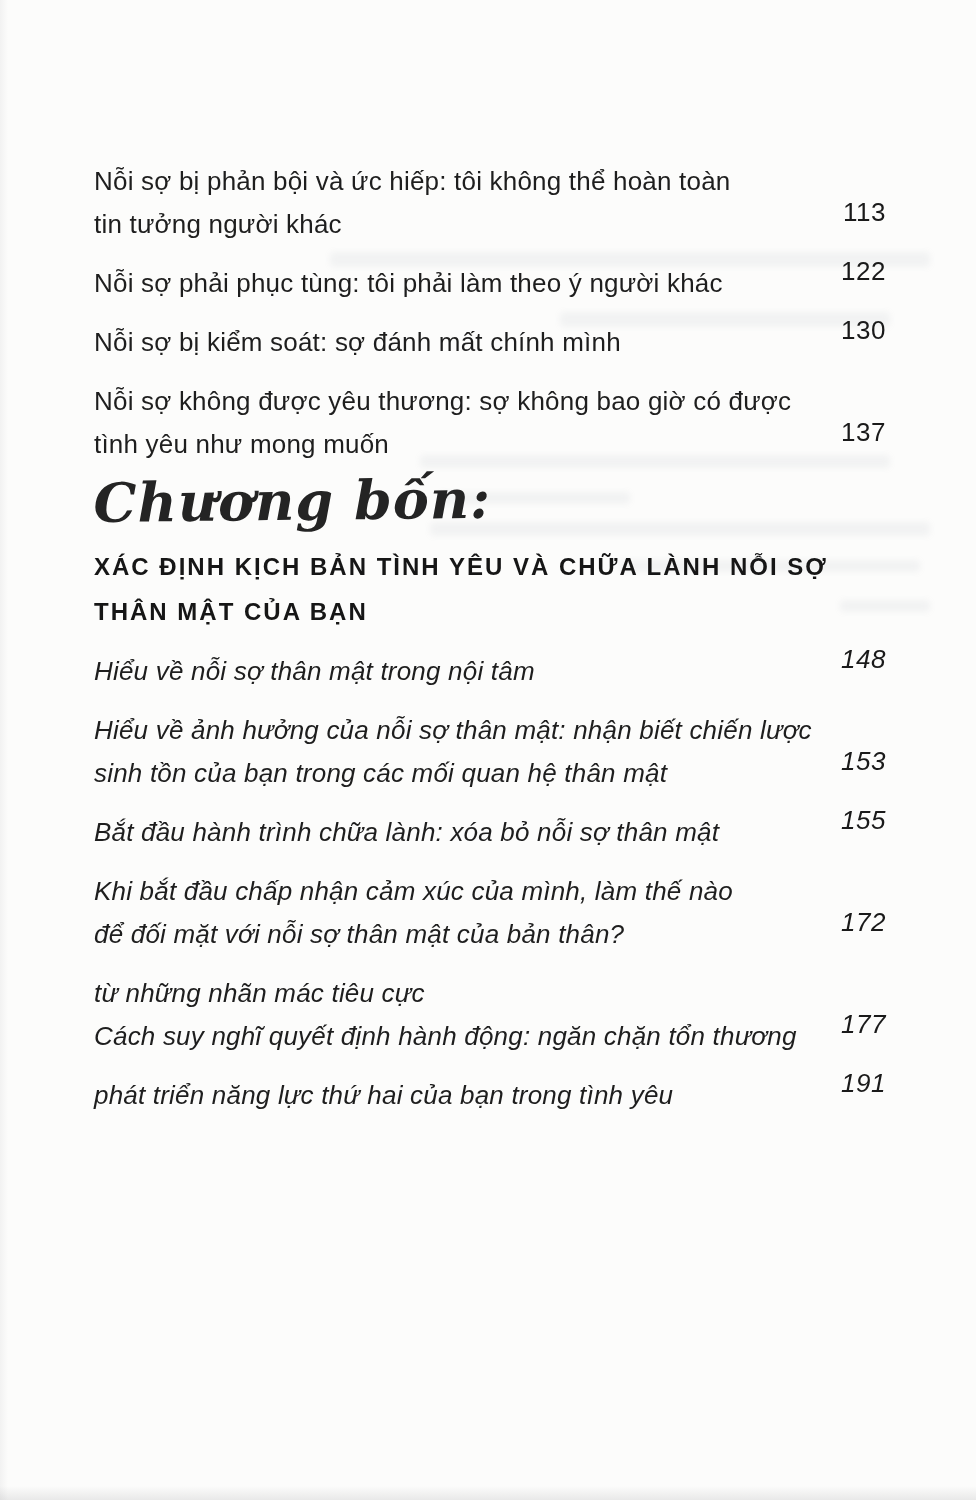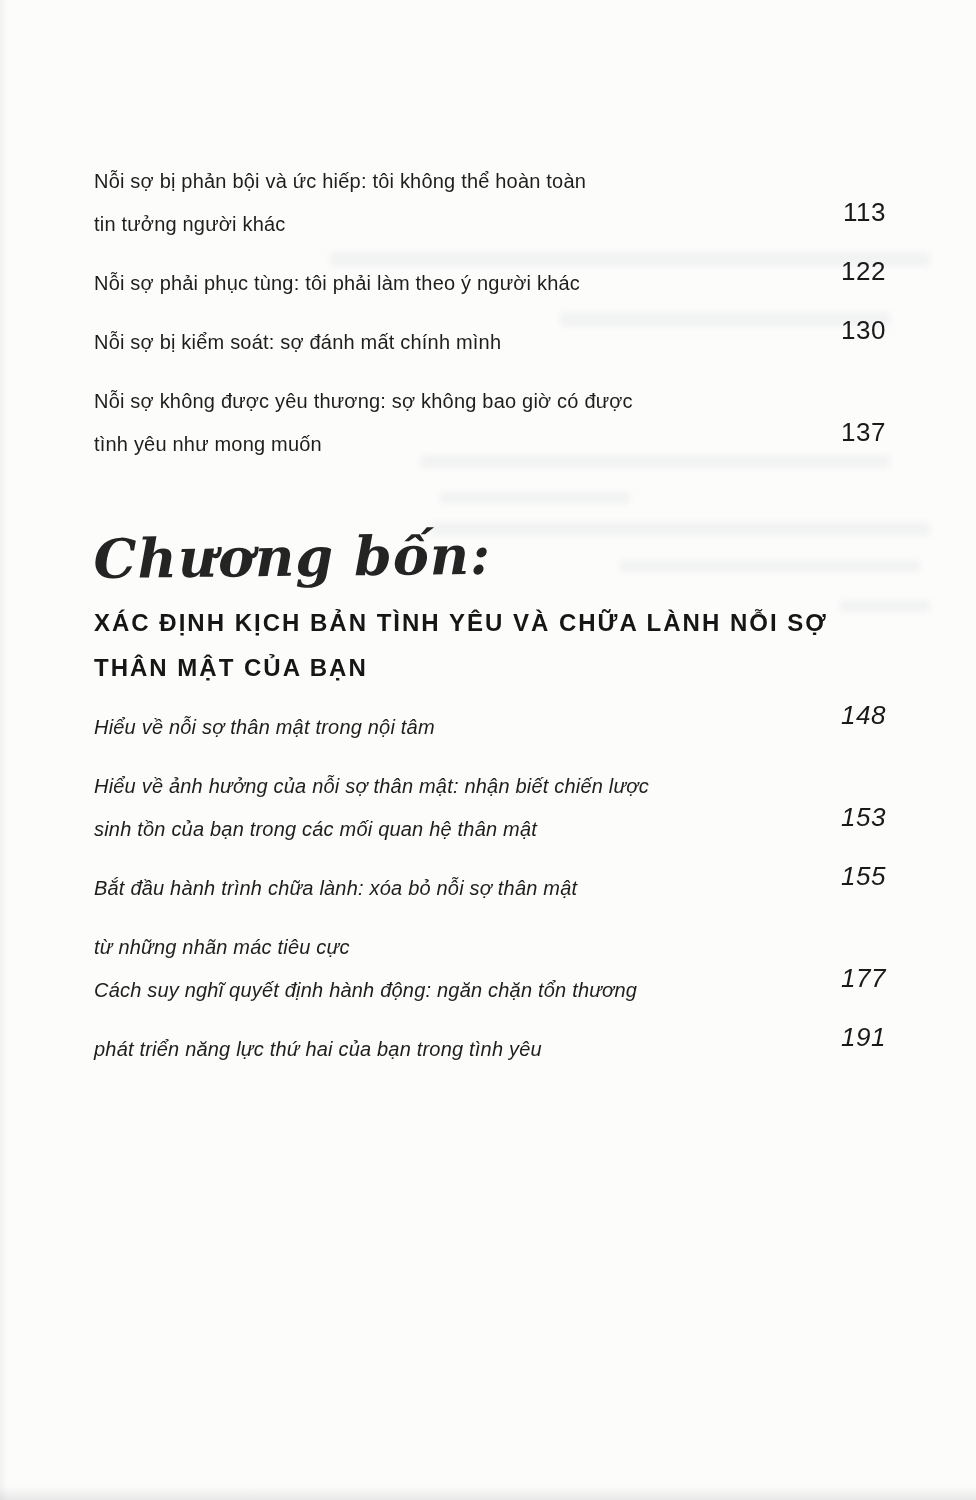--- a/index.html
+++ b/index.html
@@ -16,36 +16,36 @@
     width: 976px; height: 1500px;
     box-sizing: border-box;
     padding: 160px 90px 0 94px;
   }
   
   .toc { position: relative; z-index: 2; }
   .entry { position: relative; }
   .entry + .entry { margin-top: 16px; }
   .entry .line {
     display: block;
-    font-size: 20px;
+    font-size: 26px;
     line-height: 43px;
     white-space: nowrap;
     letter-spacing: 0.2px;
     color: #1e1e1e;
   }
   .entry .pagenum {
     position: absolute;
     right: 0; bottom: 12px;
     font-size: 26px;
     line-height: 43px;
     letter-spacing: 0.5px;
     color: #1a1a1a;
   }
   
-  .chapter-block { margin-top: 56px; position: relative; z-index: 2; }
+  .chapter-block { position: relative; z-index: 2; }
   .script-title {
     font-family: "DejaVu Serif", serif;
     font-style: italic;
     font-weight: bold;
     font-size: 54px;
     line-height: 74px;
     letter-spacing: 1px;
     color: #242424;
     transform: rotate(-0.6deg);
     transform-origin: left bottom;
@@ -150,20 +150,25 @@
       <span class="line">Hiểu về ảnh hưởng của nỗi sợ thân mật: nhận biết chiến lược</span>
       <span class="line">sinh tồn của bạn trong các mối quan hệ thân mật</span>
       <span class="pagenum">153</span>
     </div>
 
     <div class="entry">
       <span class="line">Bắt đầu hành trình chữa lành: xóa bỏ nỗi sợ thân mật</span>
       <span class="pagenum">155</span>
     </div>
 
+    <div class="entry">
+      <span class="line">Khi bắt đầu chấp nhận cảm xúc của mình, làm thế nào</span>
+      <span class="line">để đối mặt với nỗi sợ thân mật của bản thân?</span>
+      <span class="pagenum">172</span>
+    </div>
 
     <div class="entry">
       <span class="line">từ những nhãn mác tiêu cực</span>
       <span class="line">Cách suy nghĩ quyết định hành động: ngăn chặn tổn thương</span>
       <span class="pagenum">177</span>
     </div>
 
 
     <div class="entry">
       <span class="line">phát triển năng lực thứ hai của bạn trong tình yêu</span>

